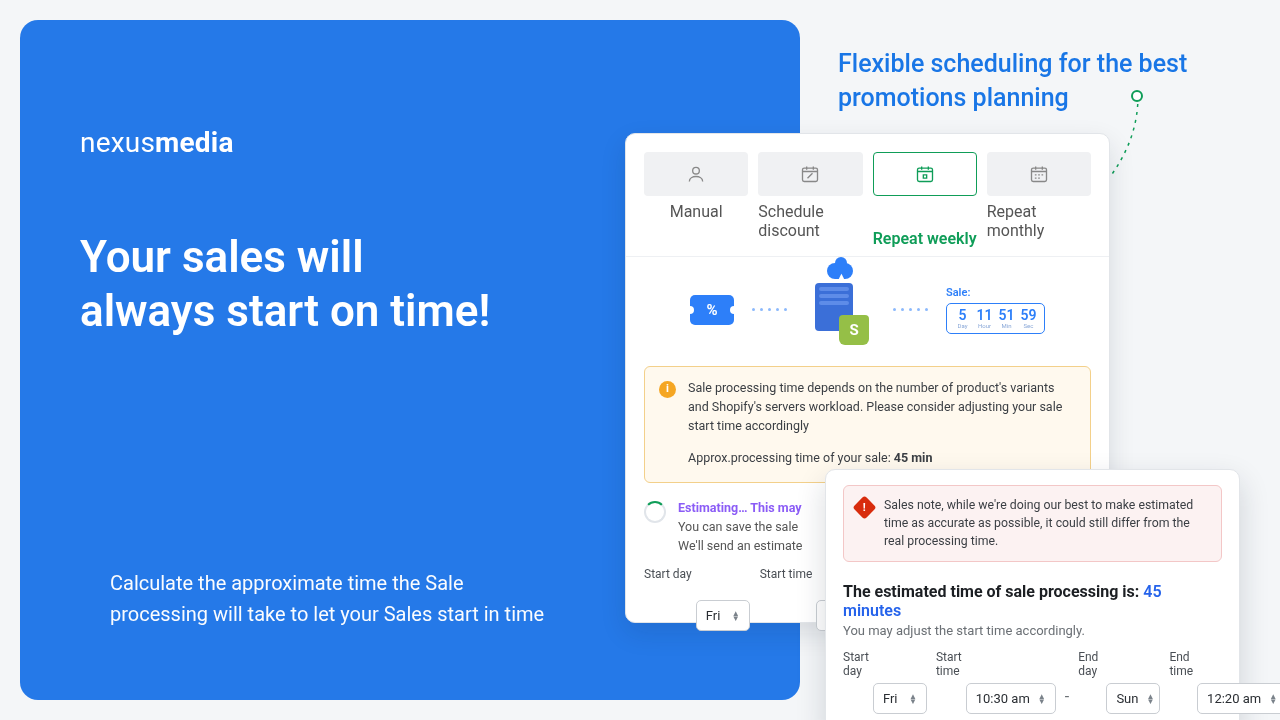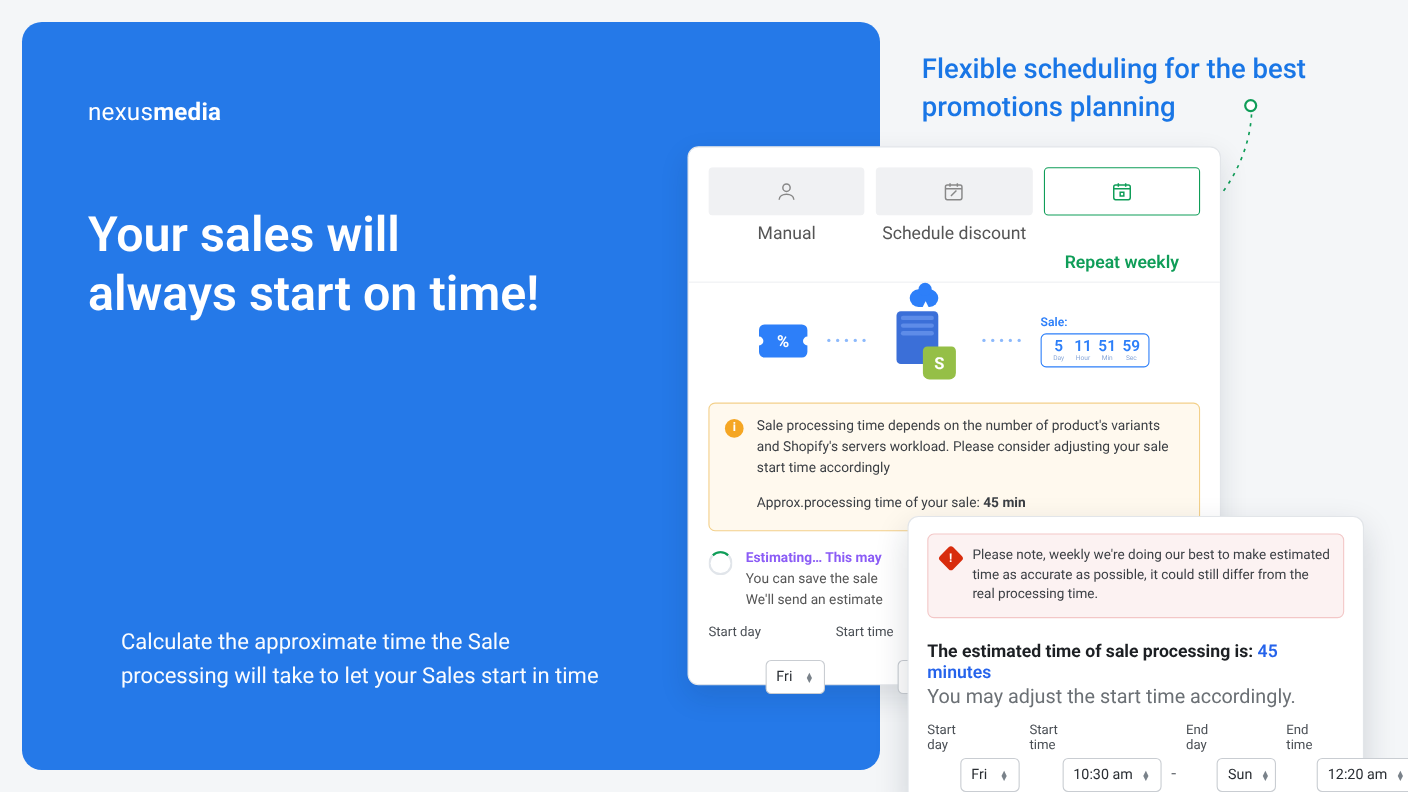--- a/index.html
+++ b/index.html
@@ -1,19 +1,19 @@
 <!DOCTYPE html>
 <html><head>
 <meta charset="utf-8">
 <style>
   * { box-sizing: border-box; margin: 0; padding: 0; }
   body { font-family: -apple-system, BlinkMacSystemFont, "Segoe UI", Roboto, Helvetica, Arial, sans-serif; background: #f4f6f8; width: 1280px; height: 720px; overflow: hidden; position: relative; }
 
   .blue-panel { position: absolute; left: 20px; top: 20px; width: 780px; height: 680px; background: #2579e8; border-radius: 18px; padding: 70px 60px 55px; color: #fff; }
-  .logo { font-size: 22px; font-weight: 400; letter-spacing: .2px; }
+  .logo { font-size: 28px; font-weight: 400; letter-spacing: .2px; margin-top: 36px; }
   .logo b { font-weight: 700; }
   .headline { margin-top: 72px; font-size: 44px; line-height: 1.22; font-weight: 600; max-width: 420px; }
   .sub { position: absolute; left: 90px; bottom: 70px; font-size: 20px; line-height: 1.55; font-weight: 400; max-width: 440px; opacity: .98; }
 
   .promo-title { position: absolute; left: 838px; top: 47px; font-size: 25px; line-height: 1.35; color: #1976e6; font-weight: 500; }
   .dot-target { position: absolute; width: 12px; height: 12px; background: #fff; border: 2px solid #0f9d58; border-radius: 50%; }
   .dot-a { left: 1131px; top: 90px; }
   .dot-b { left: 1098px; top: 179px; }
   .dash-path { position: absolute; left: 1098px; top: 92px; width: 45px; height: 95px; pointer-events: none; }
 
@@ -66,21 +66,21 @@
   .stepper { display:flex; flex-direction:column; line-height:5px; color:#7a828a; font-size:8px; }
   .dash-sep { color:#6b7075; padding-bottom:8px; }
 
   .card-pop { position:absolute; left: 825px; top: 469px; width: 415px; background:#fff; border-radius:10px; box-shadow: 0 12px 30px rgba(20,30,50,.16); border:1px solid #e2e5e9; padding: 15px 17px 17px; }
   .warn { background:#fcf2f2; border:1px solid #f3c7c7; border-radius:6px; padding:11px 12px; display:flex; gap:11px; font-size:12.3px; color:#3b3f44; line-height:1.45; }
   .warn .w-ico { width:17px;height:17px; background:#d82c0d; transform:rotate(45deg); border-radius:3px; flex:none; display:flex;align-items:center;justify-content:center; margin-top:2px; }
   .warn .w-ico span { transform:rotate(-45deg); color:#fff; font-weight:700; font-size:11px; }
   .est-line { margin-top:20px; font-size:16px; color:#1c1f23; }
   .est-line b { font-weight:700; }
   .est-val { color:#2563eb; font-weight:600; }
-  .est-sub { font-size:18px; color:#6b7075; margin-top:3px; }
+  .est-sub { font-size:13px; color:#6b7075; margin-top:3px; }
   .row-inputs2 { margin-top:12px; display:flex; align-items:flex-end; gap:9px; }
 </style>
 </head>
 <body>
 
 <div class="blue-panel">
   <div class="logo">
     <span>nexus</span><b>media</b>
   </div>
   <div class="headline">Your sales will always start on time!</div>
@@ -116,20 +116,29 @@
     </div>
     <div class="tab active">
       <div class="t-icon">
           <svg class="ic" viewBox="0 0 24 24">
             <rect x="3" y="5" width="18" height="16" rx="2"></rect>
             <path d="M3 9h18M8 3v4M16 3v4"></path>
             <path d="M10 13h4v4h-4z" fill="#0f9d58" stroke="none"></path>
           </svg>
         </div>
       <span>Repeat weekly</span>
+    </div>
+    <div class="tab">
+      <div class="t-icon">
+          <svg class="ic" viewBox="0 0 24 24">
+            <rect x="3" y="5" width="18" height="16" rx="2"></rect>
+            <path d="M3 9h18M8 3v4M16 3v4M7 13h2M11 13h2M15 13h2M7 17h2M11 17h2"></path>
+          </svg>
+        </div>
+      <span>Repeat monthly</span>
     </div>
   </div>
 
   <div class="illus">
     <div class="ticket">
         <span>%</span>
       </div>
     <div class="dots-link">
         <span></span>
         <span></span>
@@ -211,21 +220,21 @@
     </div>
     <div class="dash-sep">-</div>
   </div>
 </div>
 
 <div class="card-pop">
   <div class="warn">
     <div class="w-ico">
         <span>!</span>
       </div>
-    <div>Please note, weekly we're doing our best to make estimated time as accurate as possible, it could still differ from the real processing time.</div>
+    <div>Sales note, while we're doing our best to make estimated time as accurate as possible, it could still differ from the real processing time.</div>
   </div>
   <div class="est-line">
     <b>The estimated time of sale processing is: </b><span class="est-val">45 minutes</span>
   </div>
   <div class="est-sub">You may adjust the start time accordingly.</div>
   <div class="row-inputs2">
     <div class="fld">
       <label>Start day</label>
       <div class="selbox">
           <span>Fri</span>

